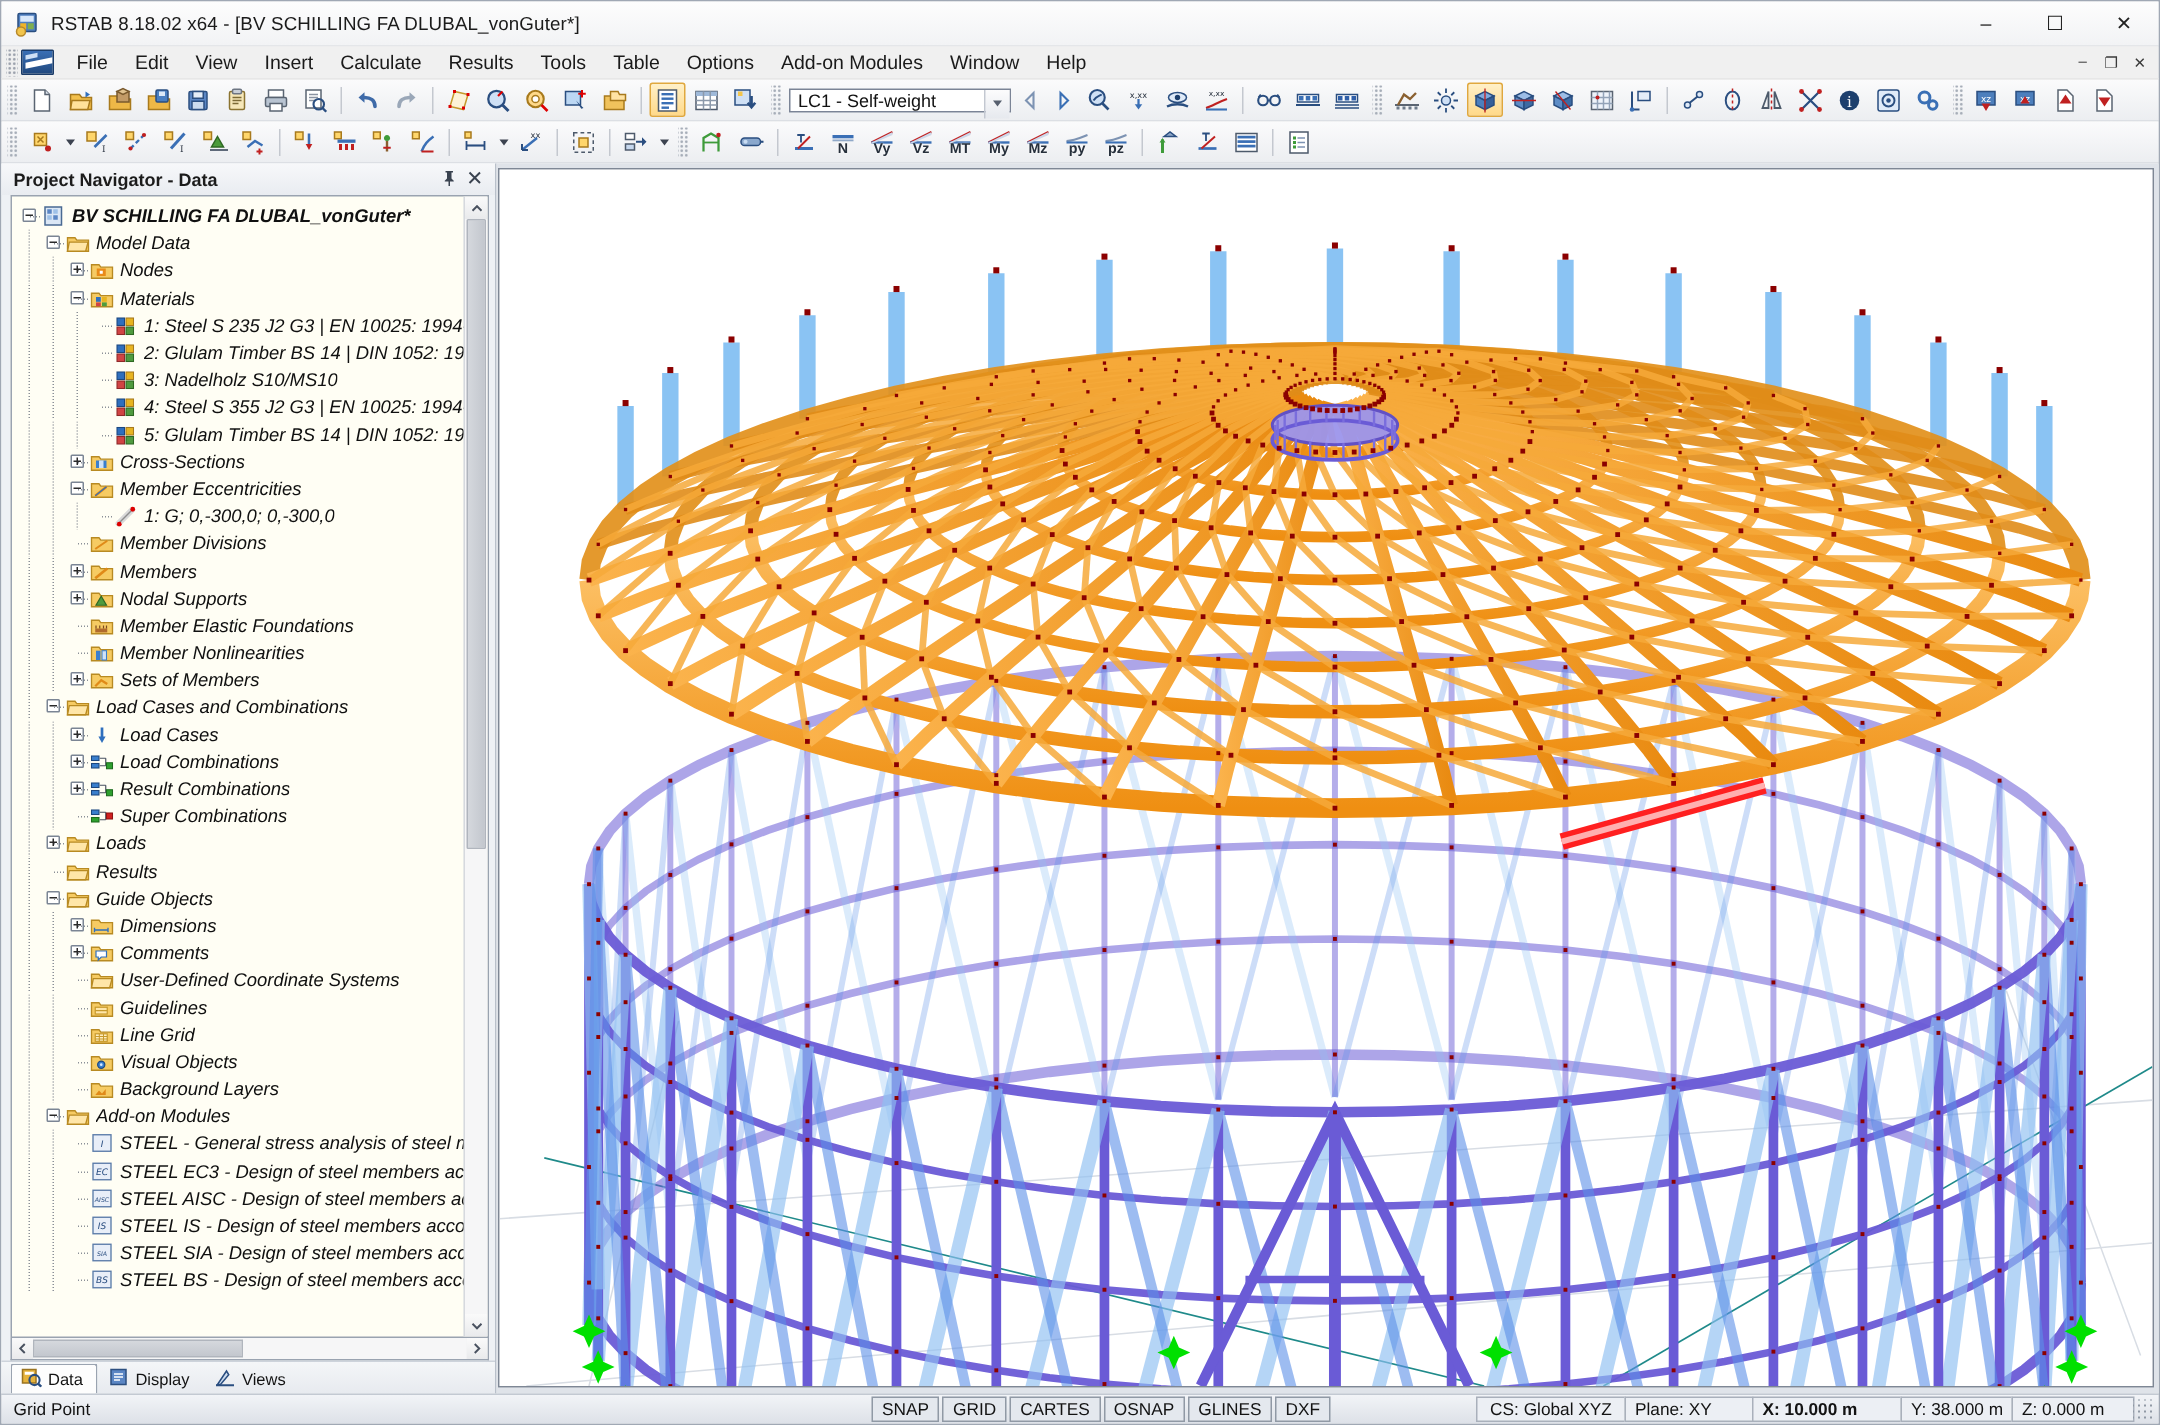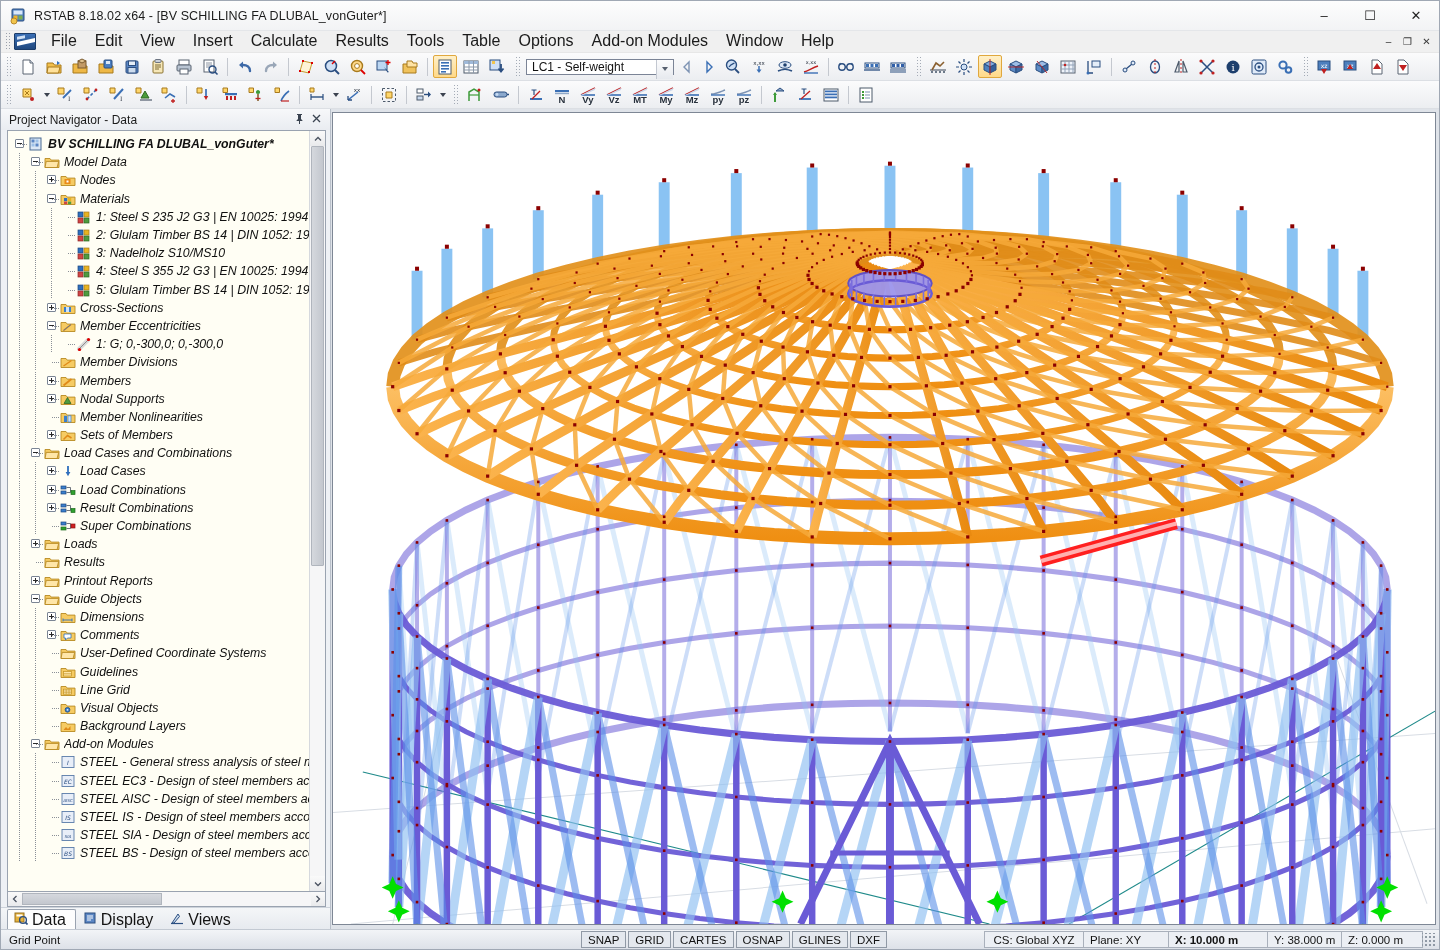--- a/index.html
+++ b/index.html
@@ -63,21 +63,21 @@
   }
   .menulogo::before {
     content:""; position:absolute; left:2px; top:6px; width:18px; height:4px;
     background:#fff; transform: skewY(-12deg);
   }
   .menulogo::after {
     content:""; position:absolute; left:2px; top:2px; width:8px; height:3px;
     background:#cfe0f5; transform: skewY(-12deg);
   }
   .menuitem {
-    padding: 3px 9px 4px; font-size: 16px; color: #1a1a1a;
+    padding: 3px 9px 4px; font-size: 13px; color: #1a1a1a;
     cursor: default; white-space: nowrap;
   }
   .mdi-ctrls {
     margin-left: auto; display: flex; align-items: center;
     padding-right: 5px; gap: 4px;
   }
   .mdi-ctrls span {
     width: 15px; height: 15px; display: flex;
     align-items: center; justify-content: center;
     font-size: 10px; color: #3a3a3a;
@@ -155,20 +155,21 @@
     display: flex; flex-direction: column;
     background: #eef1f5;
     border-right: 1px solid #b9c0ca;
   }
   .navhead {
     height: 21px; flex: 0 0 21px;
     display: flex; align-items: center;
     padding: 0 4px 0 8px;
     font-size: 12px; color: #1c1c1c;
     background: linear-gradient(#f7f8fa,#e9ecf1);
+    font-weight: bold;
   }
   .navhead .hbtns { margin-left:auto; display:flex; gap:6px; padding-right:4px;}
   .navhead .hbtns span { font-size: 12px; color:#303030; line-height:1;}
   .navtreewrap {
     flex: 1 1 auto; margin: 0 4px 0 6px;
     background: #fffef4;
     border: 1px solid #9aa3b0;
     overflow: hidden; position: relative;
     display:flex;
   }
@@ -219,21 +220,21 @@
   #modelsvg { position:absolute; inset:0; width:100%; height:100%; display:block; }
 
   
   .navtabs {
     height: 22px; flex: 0 0 22px; display:flex; align-items:flex-end;
     background: linear-gradient(#f4f6f8,#e7eaef);
     padding-left: 6px; border-top:1px solid #cdd3db;
   }
   .ntab {
     height: 20px; display:flex; align-items:center; gap:4px;
-    padding: 0 9px 0 6px; font-size: 16px; color:#131313;
+    padding: 0 9px 0 6px; font-size: 11px; color:#131313;
     border:1px solid transparent; border-bottom:none; border-radius: 2px 2px 0 0;
   }
   .ntab.sel { background:#fdfdfd; border-color:#9aa3b0; }
 
   
   .statusbar {
     flex: 0 0 20px; height: 20px;
     background: linear-gradient(#f2f4f7,#dde1e8);
     border-top:1px solid #c3c9d2;
     display:flex; align-items:center; font-size:11.5px; color:#131313;
@@ -1115,20 +1116,31 @@
                   <path d="M7.5 5.5L11 11.5H4z" fill="#4f9b3f" stroke="#2e6823" stroke-width="0.8"></path>
                 </svg></span>
               <span class="tlabel">Nodal Supports</span>
             </div>
             <div class="trow">
               <span class="tw dot"></span>
               <span class="tw dot"></span>
               <span class="tw hline"></span>
               <span class="tico"><svg width="16" height="14" viewBox="0 0 16 14">
                   <path d="M1 3.5h5l1.2 1.6H15v7.4H1z" fill="#f6cb63" stroke="#b88a22" stroke-width="0.9"></path>
+                  <rect x="3.5" y="9" width="8" height="2.6" fill="#b06a2c"></rect>
+                  <path d="M4 9v-2M6.5 9v-2M9 9v-2M11 9v-2" stroke="#7c4a1e" stroke-width="0.8"></path>
+                </svg></span>
+              <span class="tlabel">Member Elastic Foundations</span>
+            </div>
+            <div class="trow">
+              <span class="tw dot"></span>
+              <span class="tw dot"></span>
+              <span class="tw hline"></span>
+              <span class="tico"><svg width="16" height="14" viewBox="0 0 16 14">
+                  <path d="M1 3.5h5l1.2 1.6H15v7.4H1z" fill="#f6cb63" stroke="#b88a22" stroke-width="0.9"></path>
                   <rect x="4" y="5.8" width="3" height="6.2" fill="#3a7fcd"></rect>
                   <rect x="8" y="5.8" width="3" height="6.2" fill="#cfe3f8" stroke="#3a7fcd" stroke-width="0.7"></rect>
                 </svg></span>
               <span class="tlabel">Member Nonlinearities</span>
             </div>
             <div class="trow">
               <span class="tw dot"></span>
               <span class="tw dot"></span>
               <span class="tw hline">
                 <span class="exp plus"></span>
@@ -1214,31 +1226,20 @@
               <span class="tlabel">Loads</span>
             </div>
             <div class="trow">
               <span class="tw dot"></span>
               <span class="tw hline"></span>
               <span class="tico"><svg width="16" height="14" viewBox="0 0 16 14">
                   <path d="M1 3.5h5l1.2 1.6H15v7.4H1z" fill="#f6cb63" stroke="#b88a22" stroke-width="0.9"></path>
                   <path d="M2.2 6.4h12.5l-1.6 6.1H1z" fill="#ffe6a8" stroke="#b88a22" stroke-width="0.9"></path>
                 </svg></span>
               <span class="tlabel">Results</span>
-            </div>
-            <div class="trow">
-              <span class="tw dot"></span>
-              <span class="tw hline">
-                <span class="exp plus"></span>
-              </span>
-              <span class="tico"><svg width="16" height="14" viewBox="0 0 16 14">
-                  <path d="M1 3.5h5l1.2 1.6H15v7.4H1z" fill="#f6cb63" stroke="#b88a22" stroke-width="0.9"></path>
-                  <path d="M2.2 6.4h12.5l-1.6 6.1H1z" fill="#ffe6a8" stroke="#b88a22" stroke-width="0.9"></path>
-                </svg></span>
-              <span class="tlabel">Printout Reports</span>
             </div>
             <div class="trow">
               <span class="tw dot"></span>
               <span class="tw hline">
                 <span class="exp"></span>
               </span>
               <span class="tico"><svg width="16" height="14" viewBox="0 0 16 14">
                   <path d="M1 3.5h5l1.2 1.6H15v7.4H1z" fill="#f6cb63" stroke="#b88a22" stroke-width="0.9"></path>
                   <path d="M2.2 6.4h12.5l-1.6 6.1H1z" fill="#ffe6a8" stroke="#b88a22" stroke-width="0.9"></path>
                 </svg></span>

